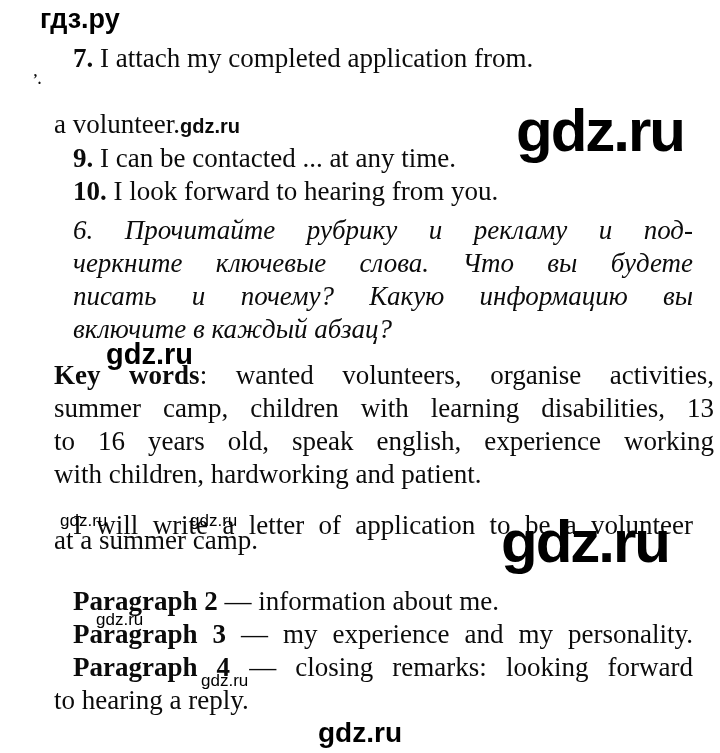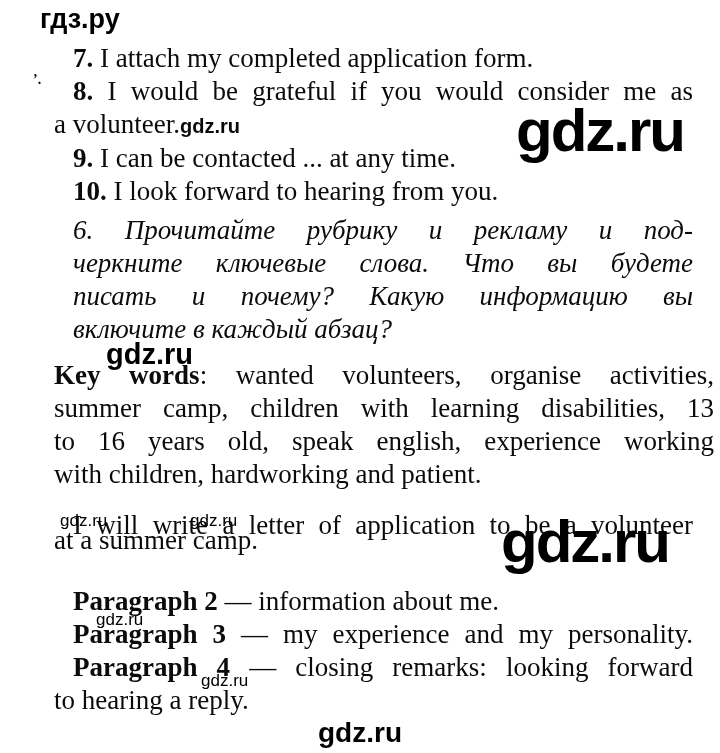--- a/index.html
+++ b/index.html
@@ -56,23 +56,22 @@
 </style>
 </head>
 <body>
 
 <div class="page">
 
   <div class="wm wm-header">гдз.ру</div>
 
   <span class="stray">ʼ.</span>
 
-  <div class="ln ind" style="top:42px"><span class="b">7. </span><span>I attach my completed application form.</span></div>
+  <div class="ln ind" style="top:42px"><span class="b">7. </span><span>I attach my completed application from.</span></div>
 
-  <div class="ln ind just" style="top:75px"><span class="b">8. </span><span>I would be grateful if you would consider me as</span></div>
 
   <div class="ln std" style="top:108px"><span>a volunteer.</span><span class="wm-inline">gdz.ru</span></div>
 
   <div class="ln ind" style="top:142px"><span class="b">9. </span><span>I can be contacted ... at any time.</span></div>
 
   <div class="ln ind" style="top:175px"><span class="b">10. </span><span>I look forward to hearing from you.</span></div>
 
   <div class="ln ind rus just" style="top:214px">6. Прочитайте рубрику и рекламу и под-</div>
   <div class="ln ind rus just" style="top:247px">черкните ключевые слова. Что вы будете</div>
   <div class="ln ind rus just" style="top:280px">писать и почему? Какую информацию вы</div>

